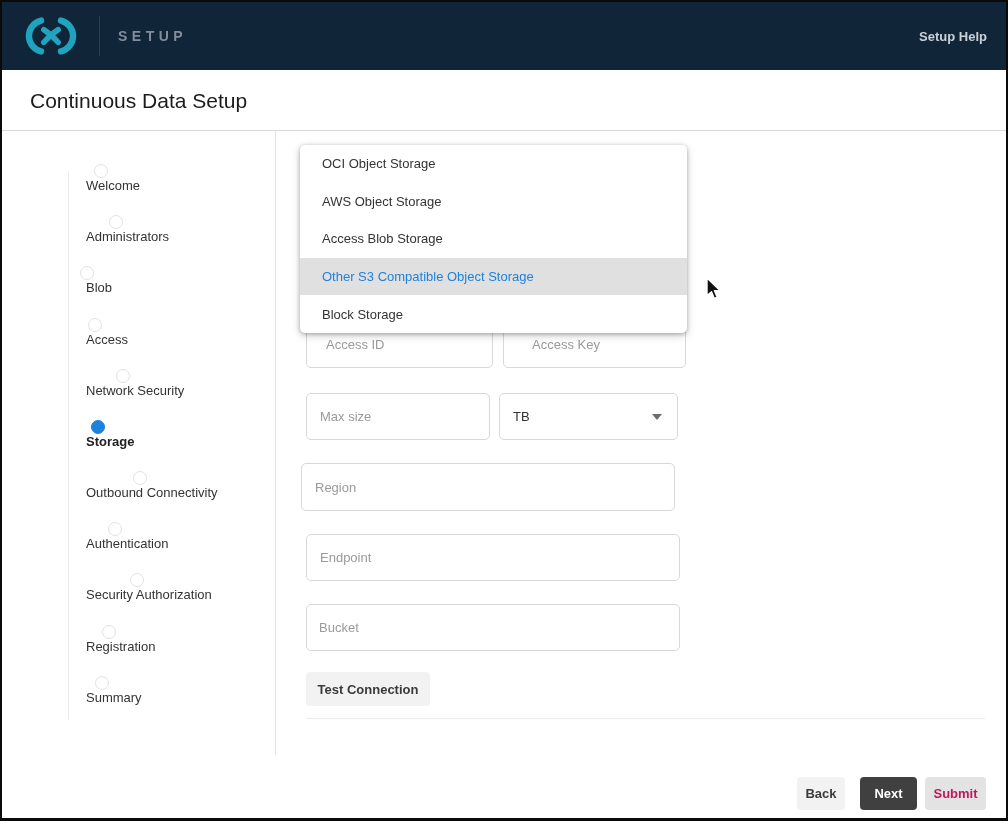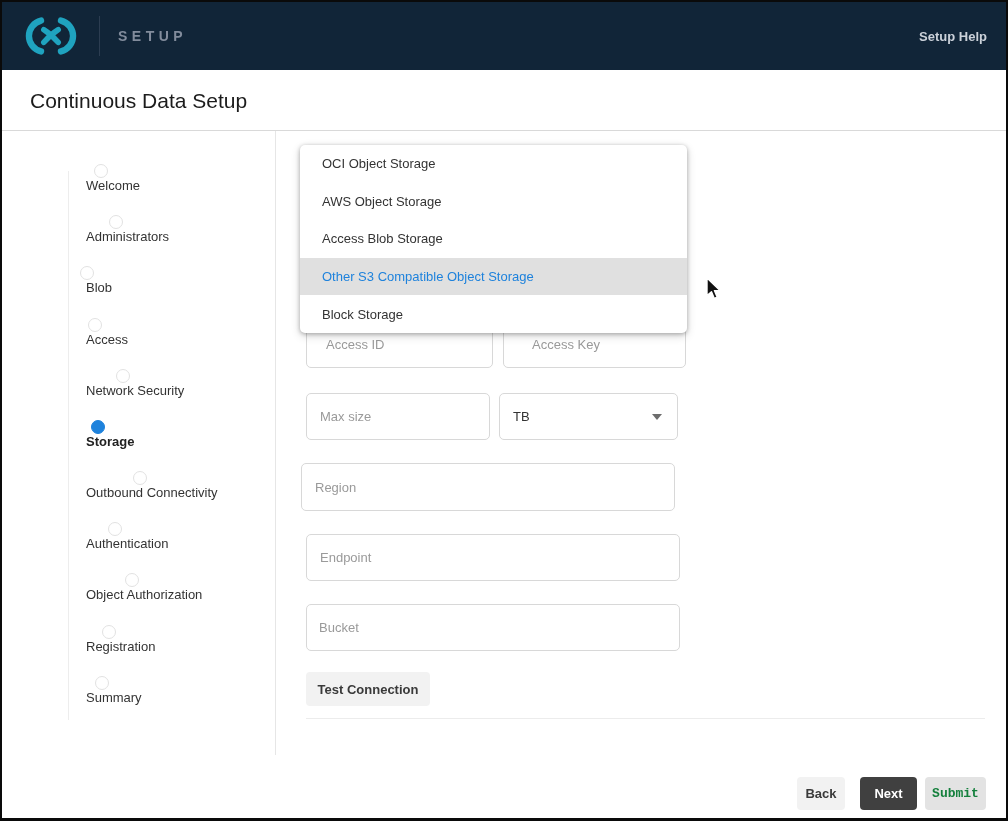--- a/index.html
+++ b/index.html
@@ -41,21 +41,21 @@
                 display:flex; align-items:center; padding:0 13px; font-size:13px; color:#333;
                 cursor:pointer; z-index:2; }
   .select-box .chevron { position:absolute; right:15px; width:0; height:0;
                          border-left:5px solid transparent; border-right:5px solid transparent;
                          border-top:6px solid #6d6d6d; }
   .btn { position:absolute; display:flex; align-items:center; justify-content:center;
          border:none; border-radius:4px; font-weight:700; font-size:13px; cursor:pointer;
          font-family:"Liberation Sans", sans-serif; }
   .btn-light { background:#f2f2f2; color:#3a3a3a; }
   .btn-primary { background:#404040; color:#fff; }
-  .btn-disabled { background:#e3e3e3; color:#15803d; cursor:default;font-family:Liberation Mono, monospace; }
+  .btn-disabled { background:#e3e3e3; color:#be185d; cursor:default; }
   .content-divider { position:absolute; left:306px; top:718px; width:679px; height:1px; background:#ececec; }
 
   
   .dropdown { position:absolute; left:300px; top:145px; width:387px; height:188px; background:#fff;
               border-radius:5px; box-shadow:0 1px 4px rgba(0,0,0,0.28), 0 3px 10px rgba(0,0,0,0.16);
               z-index:20; display:flex; flex-direction:column; overflow:hidden; }
   .dropdown-option { flex:1; display:flex; align-items:center; padding-left:22px; font-size:13px;
                      color:#333; cursor:pointer; }
   .dropdown-option.selected { background:#E0E0E0; color:#1E82DC; }
 
@@ -113,21 +113,21 @@
   <div class="step" style="top:471px;">
     <span class="step-dot"></span>
     <span class="step-label">Outbound Connectivity</span>
   </div>
   <div class="step" style="top:522px;">
     <span class="step-dot"></span>
     <span class="step-label">Authentication</span>
   </div>
   <div class="step" style="top:573px;">
     <span class="step-dot"></span>
-    <span class="step-label">Object Authorization</span>
+    <span class="step-label">Security Authorization</span>
   </div>
   <div class="step" style="top:625px;">
     <span class="step-dot"></span>
     <span class="step-label">Registration</span>
   </div>
   <div class="step" style="top:676px;">
     <span class="step-dot"></span>
     <span class="step-label">Summary</span>
   </div>
 

